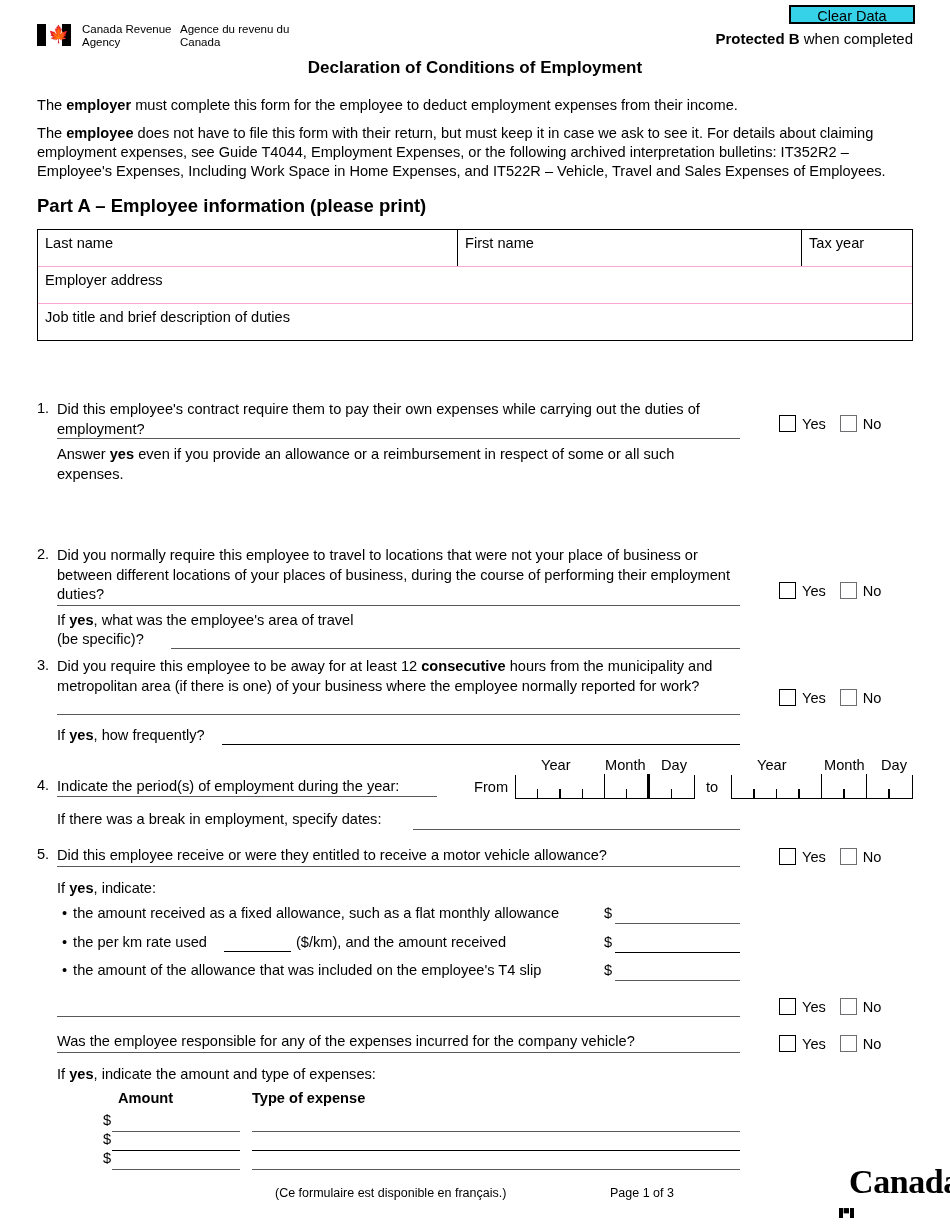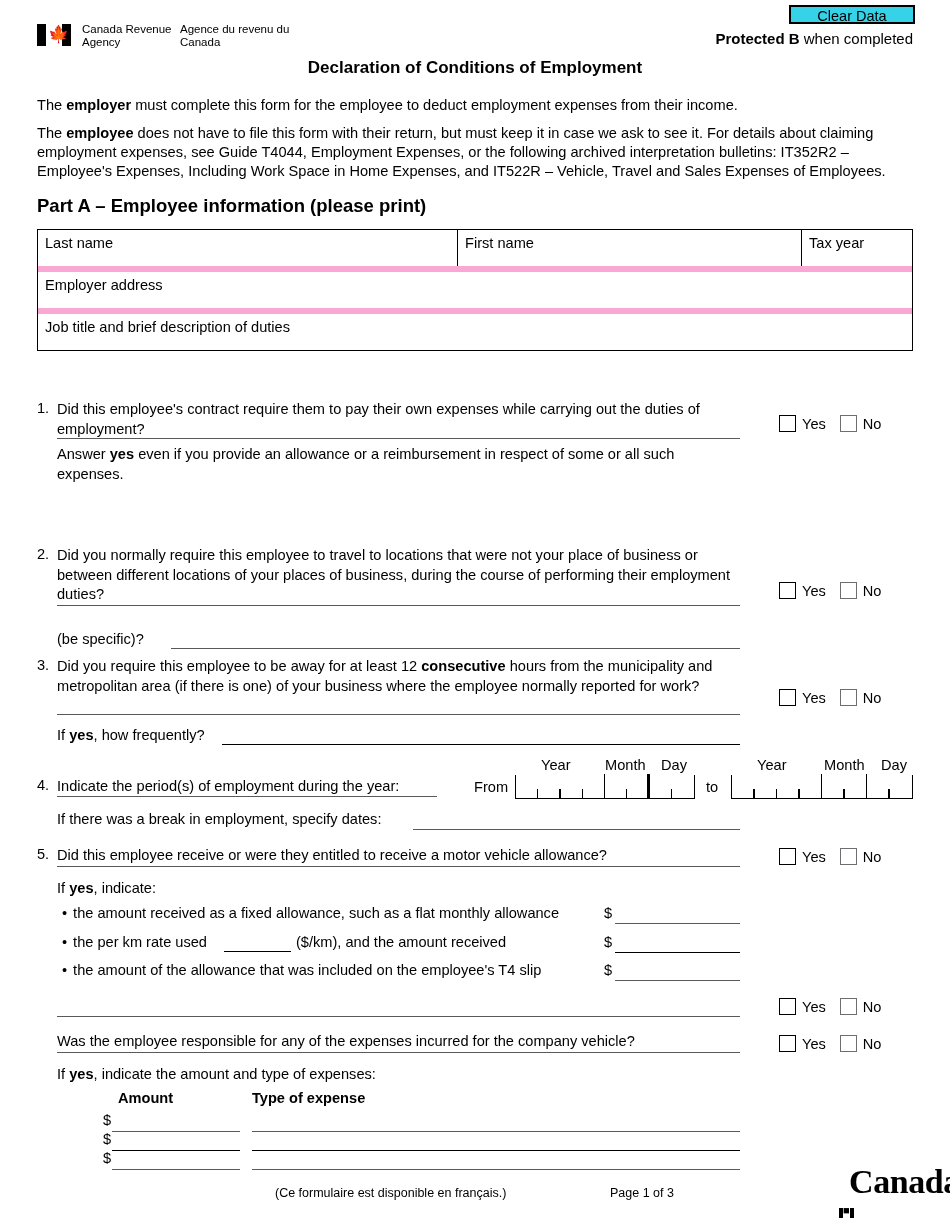--- a/index.html
+++ b/index.html
@@ -123,21 +123,21 @@
   .partA-table {
     position: absolute;
     left: 37px;
     top: 229px;
     width: 876px;
     border: 1px solid #000000;
     box-sizing: border-box;
   }
   .partA-row {
     display: flex;
-    border-bottom: 6px solid #f9a8d4;
+    border-bottom: 1px solid #f9a8d4;
     box-sizing: border-box;
   }
   .partA-row:last-child { border-bottom: none; }
   .partA-cell {
     font-size: 14.6px;
     padding: 5px 0 0 7px;
     box-sizing: border-box;
     border-right: 1px solid #000000;
   }
   .partA-cell:last-child { border-right: none; }
@@ -347,20 +347,23 @@
 
   <div class="q-num" style="top:546px">2.</div>
   <div class="q-text" style="top:546px;width:690px">Did you normally require this employee to travel to locations that were not your place of business or between different locations of your places of business, during the course of performing their employment duties?</div>
   <div class="rule" style="left:57px;top:605px;width:683px"></div>
   <div class="yesno" style="left:779px;top:582px">
     <span class="cb yes"></span>
     <span class="lbl">Yes</span>
     <span class="cb no"></span>
     <span class="lbl last">No</span>
   </div>
+  <div class="q-text" style="top:611px;width:500px">
+    <span>If </span><b>yes</b><span>, what was the employee's area of travel</span>
+  </div>
   <div class="q-text" style="top:630px;width:200px">(be specific)?</div>
   <div class="rule" style="left:171px;top:648px;width:569px"></div>
 
   <div class="q-num" style="top:657px">3.</div>
   <div class="q-text" style="top:657px;width:690px">
     <span>Did you require this employee to be away for at least 12 </span><b>consecutive</b><span> hours from the municipality and metropolitan area (if there is one) of your business where the employee normally reported for work?</span>
   </div>
   <div class="rule" style="left:57px;top:714px;width:683px"></div>
   <div class="yesno" style="left:779px;top:689px">
     <span class="cb yes"></span>

